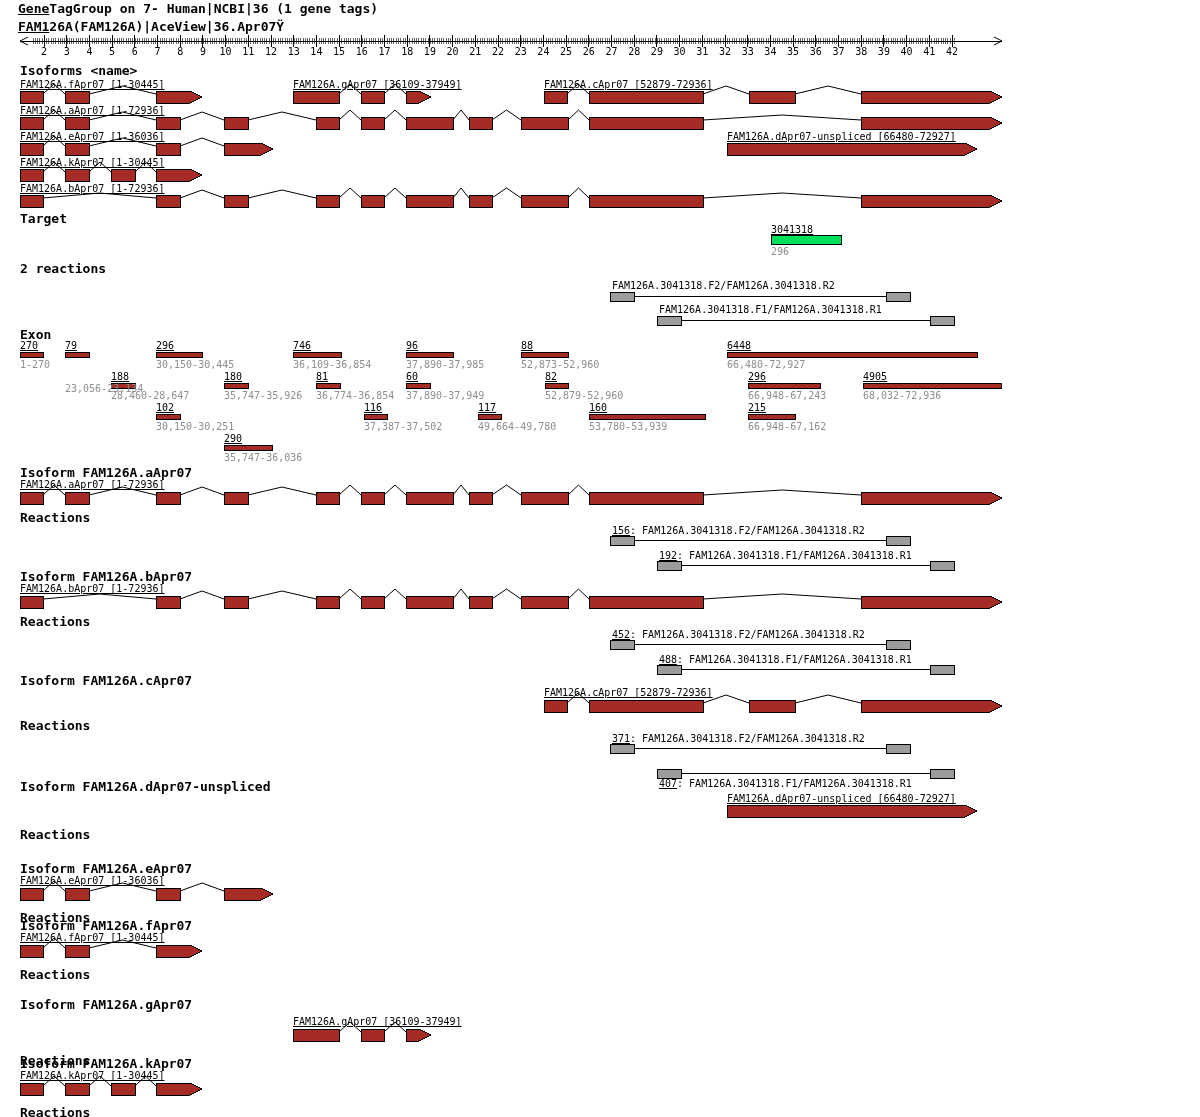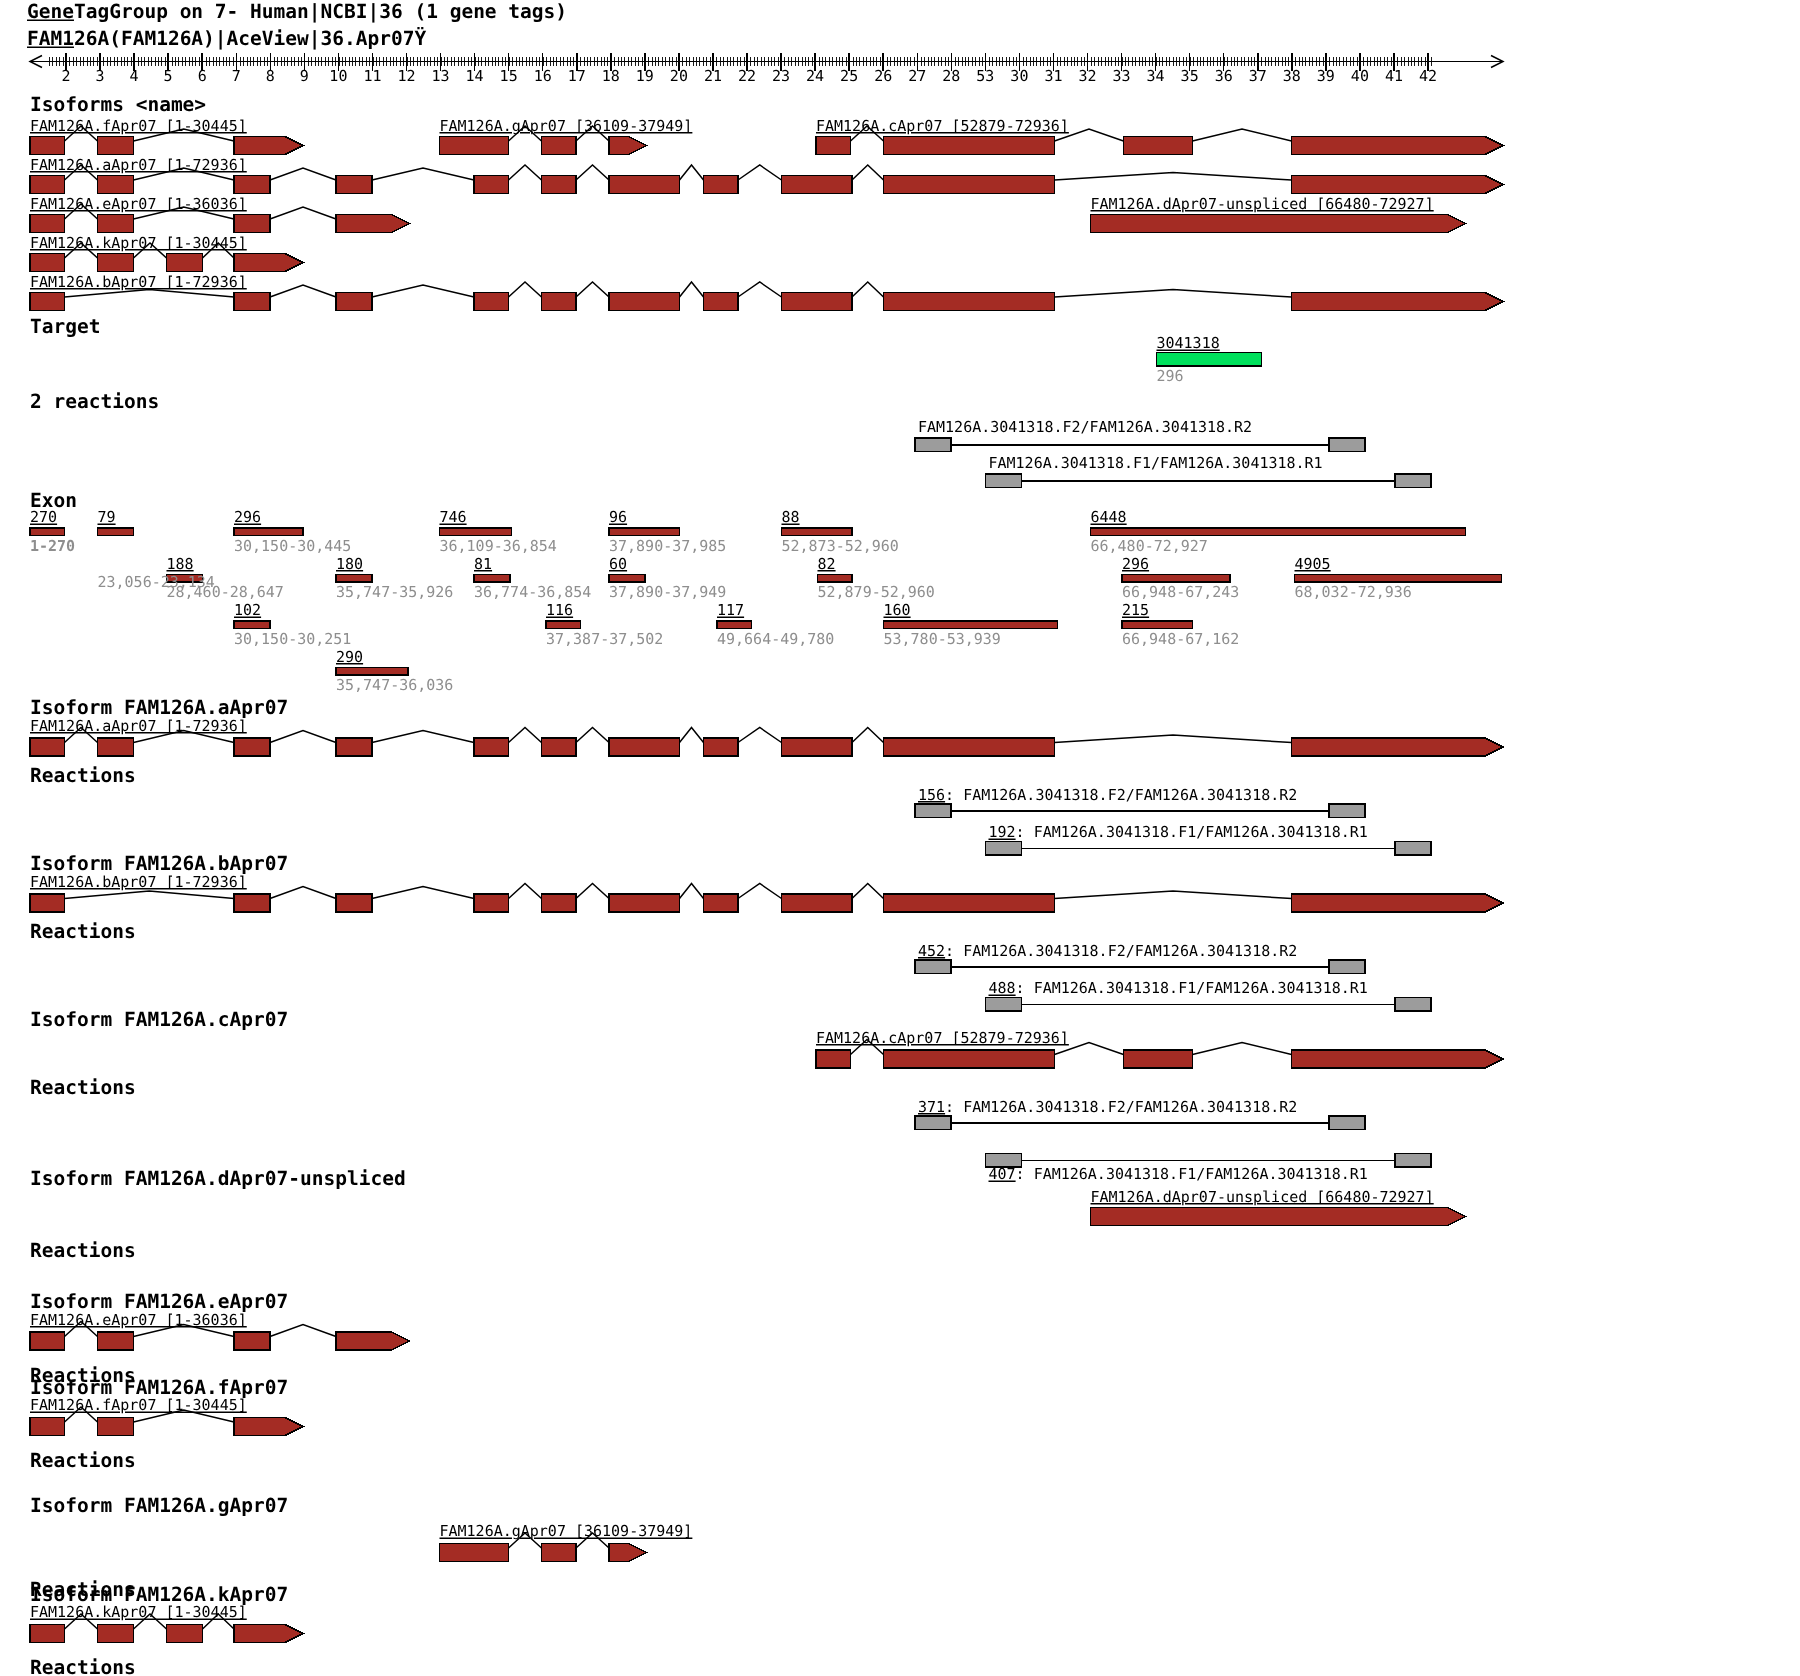--- a/index.html
+++ b/index.html
@@ -326,21 +326,21 @@
     <div class="txt ctr" style="left: 429.9px; top: 46px;">19</div>
     <div class="txt ctr" style="left: 452.6px; top: 46px;">20</div>
     <div class="txt ctr" style="left: 475.3px; top: 46px; text-align: center;">21</div>
     <div class="txt ctr" style="left: 498px; top: 46px;">22</div>
     <div class="txt ctr" style="left: 520.7px; top: 46px;">23</div>
     <div class="txt ctr" style="left: 543.4px; top: 46px;">24</div>
     <div class="txt ctr" style="left: 566.1px; top: 46px;">25</div>
     <div class="txt ctr" style="left: 588.8px; top: 46px;">26</div>
     <div class="txt ctr" style="left: 611.5px; top: 46px;">27</div>
     <div class="txt ctr" style="left: 634.2px; top: 46px;">28</div>
-    <div class="txt ctr" style="left: 656.9px; top: 46px;">53</div>
+    <div class="txt ctr" style="left: 656.9px; top: 46px;">29</div>
     <div class="txt ctr" style="left: 679.6px; top: 46px;">30</div>
     <div class="txt ctr" style="left: 702.3px; top: 46px;">31</div>
     <div class="txt ctr" style="left: 725px; top: 46px;">32</div>
     <div class="txt ctr" style="left: 747.7px; top: 46px;">33</div>
     <div class="txt ctr" style="left: 770.4px; top: 46px;">34</div>
     <div class="txt ctr" style="left: 793.1px; top: 46px;">35</div>
     <div class="txt ctr" style="left: 815.8px; top: 46px;">36</div>
     <div class="txt ctr" style="left: 838.5px; top: 46px;">37</div>
     <div class="txt ctr" style="left: 861.2px; top: 46px;">38</div>
     <div class="txt ctr" style="left: 883.9px; top: 46px;">39</div>
@@ -379,21 +379,21 @@
     <div class="txt u" style="left: 20px; top: 583px;">FAM126A.bApr07 [1-72936]</div>
     <div class="txt u" style="left: 544px; top: 687px;">FAM126A.cApr07 [52879-72936]</div>
     <div class="txt u" style="left: 727px; top: 793px;">FAM126A.dApr07-unspliced [66480-72927]</div>
     <div class="txt u" style="left: 20px; top: 875px;">FAM126A.eApr07 [1-36036]</div>
     <div class="txt u" style="left: 20px; top: 932px;">FAM126A.fApr07 [1-30445]</div>
     <div class="txt u" style="left: 293px; top: 1016px;">FAM126A.gApr07 [36109-37949]</div>
     <div class="txt u" style="left: 20px; top: 1070px;">FAM126A.kApr07 [1-30445]</div>
     <div class="txt u" style="left: 771px; top: 224px;">3041318</div>
     <div class="txt mut" style="left: 771px; top: 246px;">296</div>
     <div class="txt u" style="left: 20px; top: 340px;">270</div>
-    <div class="txt mut" style="left: 20px; top: 359px; font-weight: bold;">1-270</div>
+    <div class="txt mut" style="left: 20px; top: 359px;">1-270</div>
     <div class="txt u" style="left: 65px; top: 340px;">79</div>
     <div class="txt mut" style="left: 65px; top: 359px; margin-top: 24px;">23,056-23,134</div>
     <div class="txt u" style="left: 156px; top: 340px;">296</div>
     <div class="txt mut" style="left: 156px; top: 359px;">30,150-30,445</div>
     <div class="txt u" style="left: 293px; top: 340px;">746</div>
     <div class="txt mut" style="left: 293px; top: 359px;">36,109-36,854</div>
     <div class="txt u" style="left: 406px; top: 340px;">96</div>
     <div class="txt mut" style="left: 406px; top: 359px;">37,890-37,985</div>
     <div class="txt u" style="left: 521px; top: 340px;">88</div>
     <div class="txt mut" style="left: 521px; top: 359px;">52,873-52,960</div>

